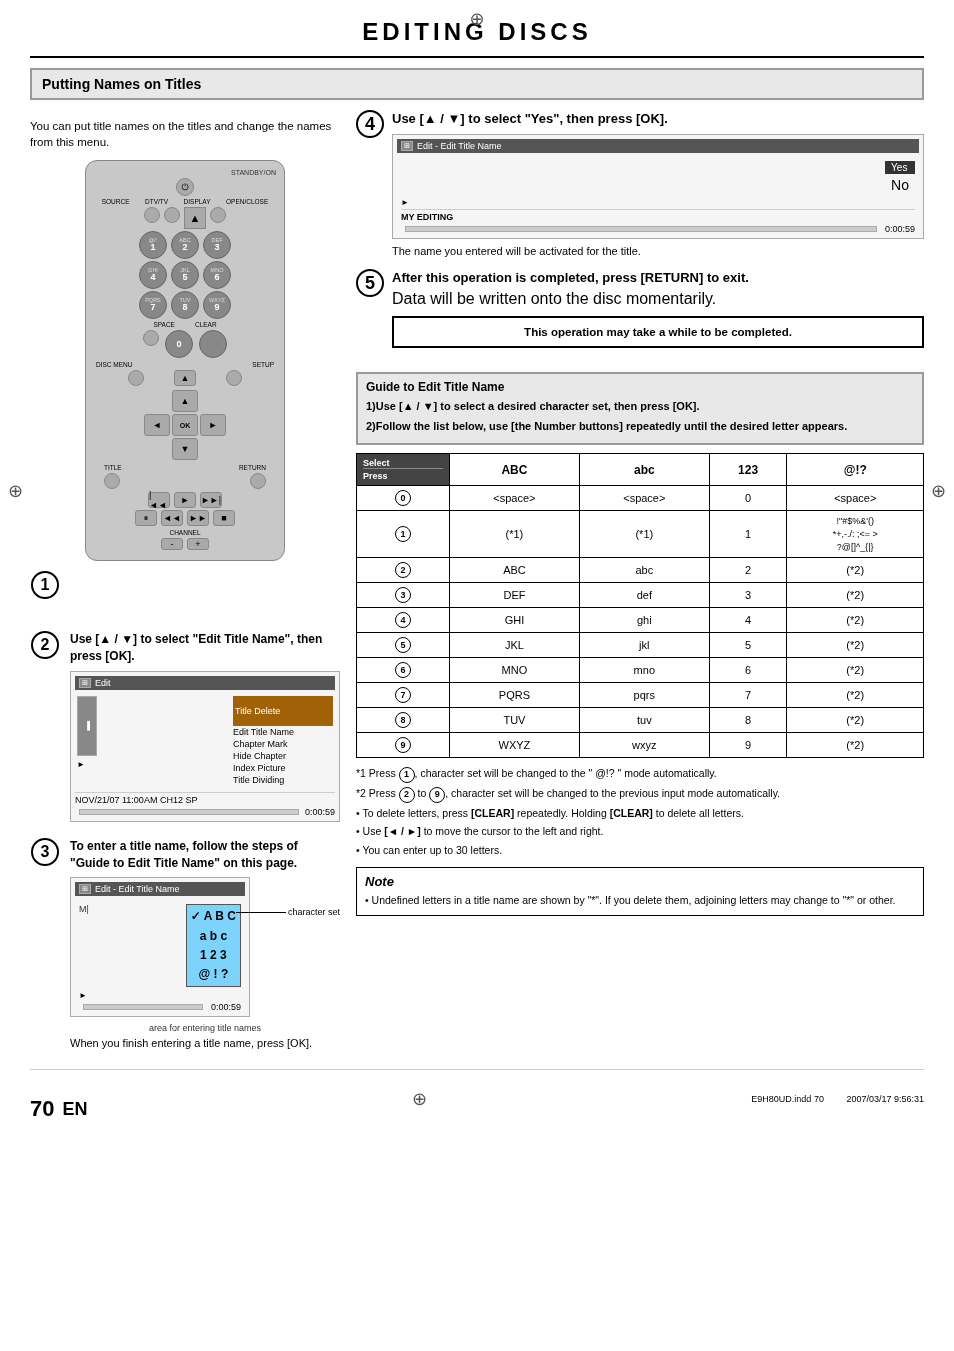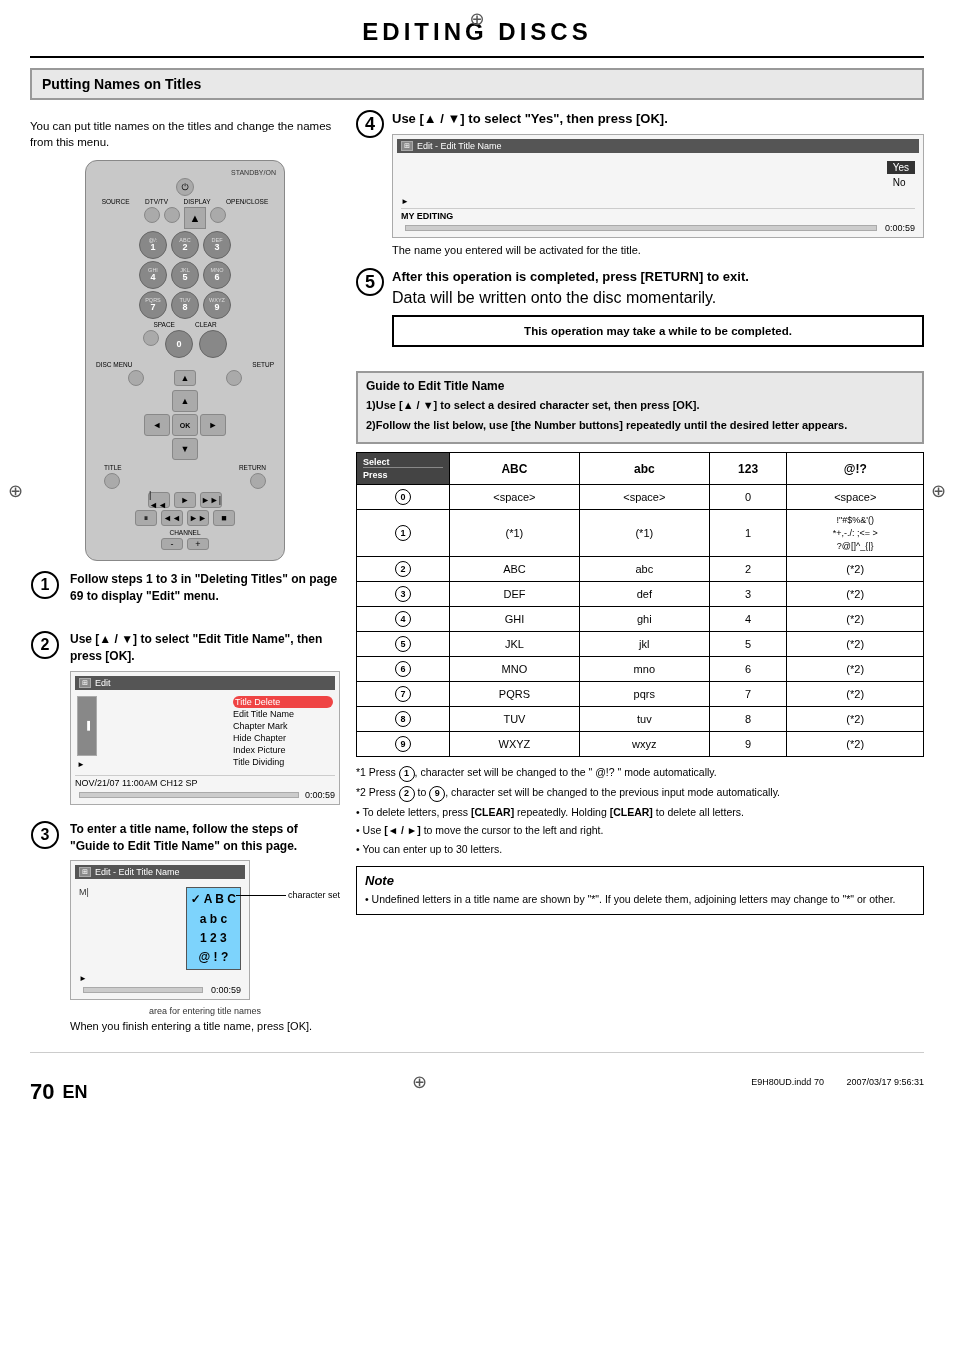--- a/index.html
+++ b/index.html
@@ -366,24 +366,23 @@
       width: 100px;
       font-size: 9px;
     }
 
     .menu-right-item {
       padding: 1px 0;
       font-size: 9px;
     }
 
     .menu-right-item.highlight {
-      background: #ef4444;
+      background: #a16207;
       color: #fff;
-      padding: 1px 2px;
-      border-radius: 6px;
+      padding: 10px 2px;
     }
 
     .menu-time-bar {
       display: flex;
       justify-content: space-between;
       align-items: center;
       margin-top: 4px;
       font-size: 9px;
       border-top: 1px solid #ccc;
       padding-top: 2px;
@@ -739,23 +738,20 @@
         <div class="remote-ch-row">
           <div class="remote-ch-btn">-</div>
           <div class="remote-ch-btn">+</div>
         </div>
       </div>
     </div>
 
     <div class="step">
       <div class="step-num">
         <div class="step-num-circle">1</div>
-      </div>
-      <div class="step-content">
-        <p class="step-title">Follow steps 1 to 3 in "Deleting Titles" on page 69 to display "Edit" menu.</p>
       </div>
     </div>
 
     <div class="step">
       <div class="step-num">
         <div class="step-num-circle">2</div>
       </div>
       <div class="step-content">
         <p class="step-title">Use [▲ / ▼] to select "Edit Title Name", then press [OK].</p>
 
@@ -840,21 +836,21 @@
         <p class="step5-title">Use [▲ / ▼] to select "Yes", then press [OK].</p>
 
         <div class="dialog-screenshot">
           <div class="menu-title-bar">
             <div class="menu-icon">⊞</div>
             <span>Edit - Edit Title Name</span>
           </div>
           <div style="display:flex;justify-content:flex-end;padding:4px;gap:4px;min-height:40px;">
             <div style="display:flex;flex-direction:column;gap:2px;font-size:10px;">
               <div style="background:#333;color:#fff;padding:1px 6px;font-size:10px;">Yes</div>
-              <div style="font-size:10px;padding:1px 6px;">No</div>
+              <div style="font-size:14px;padding:1px 6px;">No</div>
             </div>
           </div>
           <div style="font-size:8px;margin:0 4px 0 4px;">►</div>
           <div style="display:flex;align-items:center;justify-content:space-between;margin:2px 4px 0 4px;border-top:1px solid #ccc;padding-top:2px;">
             <span style="font-size:9px;font-weight:bold;">MY EDITING</span>
           </div>
           <div style="display:flex;align-items:center;margin:2px 4px 0 4px;">
             <div class="menu-progress" style="width:80%;"></div>
             <span style="font-size:9px;margin-left:4px;">0:00:59</span>
           </div>

